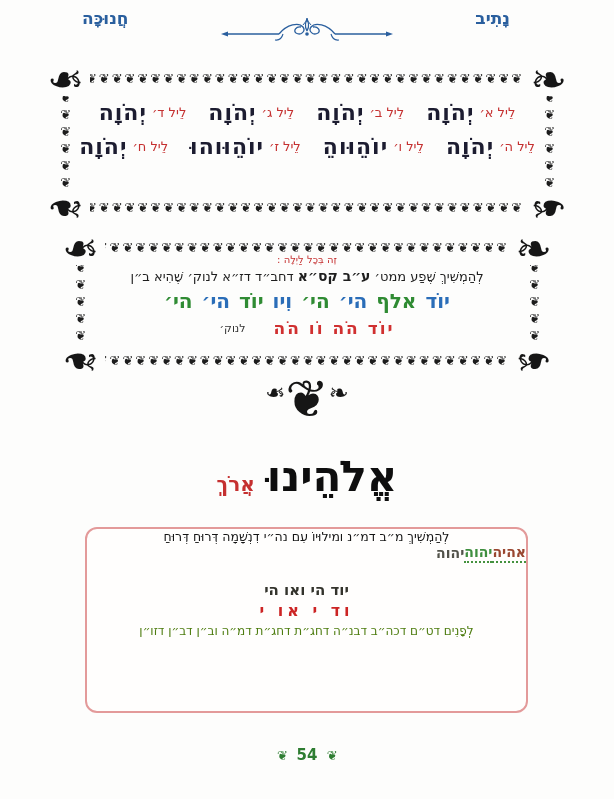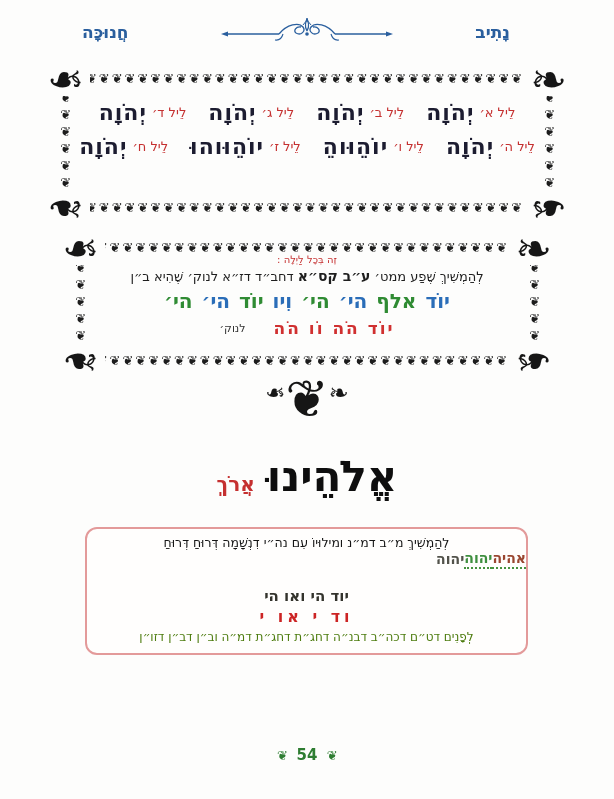--- a/index.html
+++ b/index.html
@@ -1,20 +1,20 @@
 <!DOCTYPE html>
 <html lang="he"><head>
 <meta charset="utf-8">
 <style>
   html,body{margin:0;padding:0;}
   .page{position:relative;width:614px;height:799px;background:#fdfdfc;
         font-family:"DejaVu Sans",sans-serif;direction:rtl;overflow:hidden;color:#111;}
 
   
-  .head-word{position:absolute;top:22px;font-size:17px;font-weight:bold;color:#2a5f9e;}
+  .head-word{position:absolute;top:8px;font-size:17px;font-weight:bold;color:#2a5f9e;}
   .head-right{right:104px;}
   .head-left{left:82px;}
   .flourish{position:absolute;top:16px;left:221px;width:172px;height:28px;}
 
   
   .ornate{position:absolute;}
   .edge{position:absolute;color:#1c1c1c;font-size:13px;letter-spacing:2px;
         white-space:nowrap;overflow:hidden;text-align:center;user-select:none;line-height:16px;}
   .edge.top{top:-3px;left:30px;right:30px;height:17px;}
   .edge.bottom{bottom:-3px;left:30px;right:30px;height:17px;}
@@ -52,23 +52,23 @@
   .m-side{font-size:24px;line-height:1;margin-top:8px;}
   .m-side.flip{transform:scaleX(-1);}
 
   
   .title-row{position:absolute;top:450px;width:100%;display:flex;justify-content:center;
              align-items:baseline;gap:12px;direction:rtl;}
   .title-main{font-size:42px;font-weight:bold;color:#0e0e0e;line-height:1.3;}
   .title-side{font-size:20px;font-weight:bold;color:#c53030;}
 
   
-  .pinkbox{position:absolute;top:527px;left:85px;width:443px;height:128px;box-sizing:border-box;
+  .pinkbox{position:absolute;top:527px;left:85px;width:443px;height:186px;box-sizing:border-box;
            border:2px solid #e39a9a;border-radius:12px;background:#fffefd;text-align:center;
-           padding-top:6px;}
+           padding-top:0;}
   .pb-line1{font-size:12.5px;color:#151515;}
   .pb-names{display:flex;flex-direction:row;align-items:center;margin-top:1px;
             font-weight:bold;font-size:14px;line-height:15.5px;}
   .c-redgreen{color:#9a4630;border-bottom:2px dotted #45923f;}
   .c-greenu{color:#3f8f3f;border-bottom:2px dotted #45923f;}
   .c-darkname{color:#52524a;}
   .pb-m1,.pb-m2{font-size:15px;font-weight:bold;color:#33332c;margin-top:18px;}
   .pb-red{font-size:16px;font-weight:bold;color:#cc2424;letter-spacing:4px;margin-top:2px;}
   .pb-bottom{font-size:12px;font-weight:normal;color:#4d7c0f;margin-top:4px;}
 

